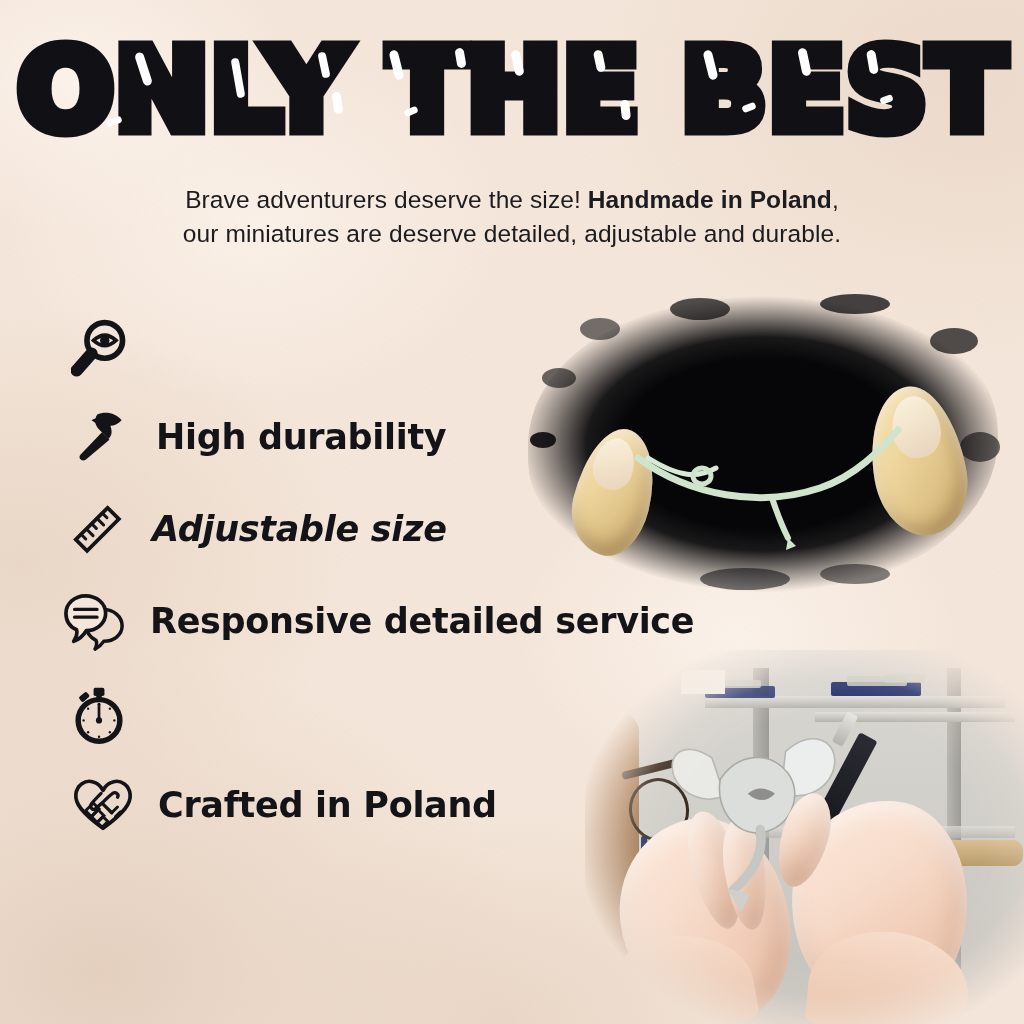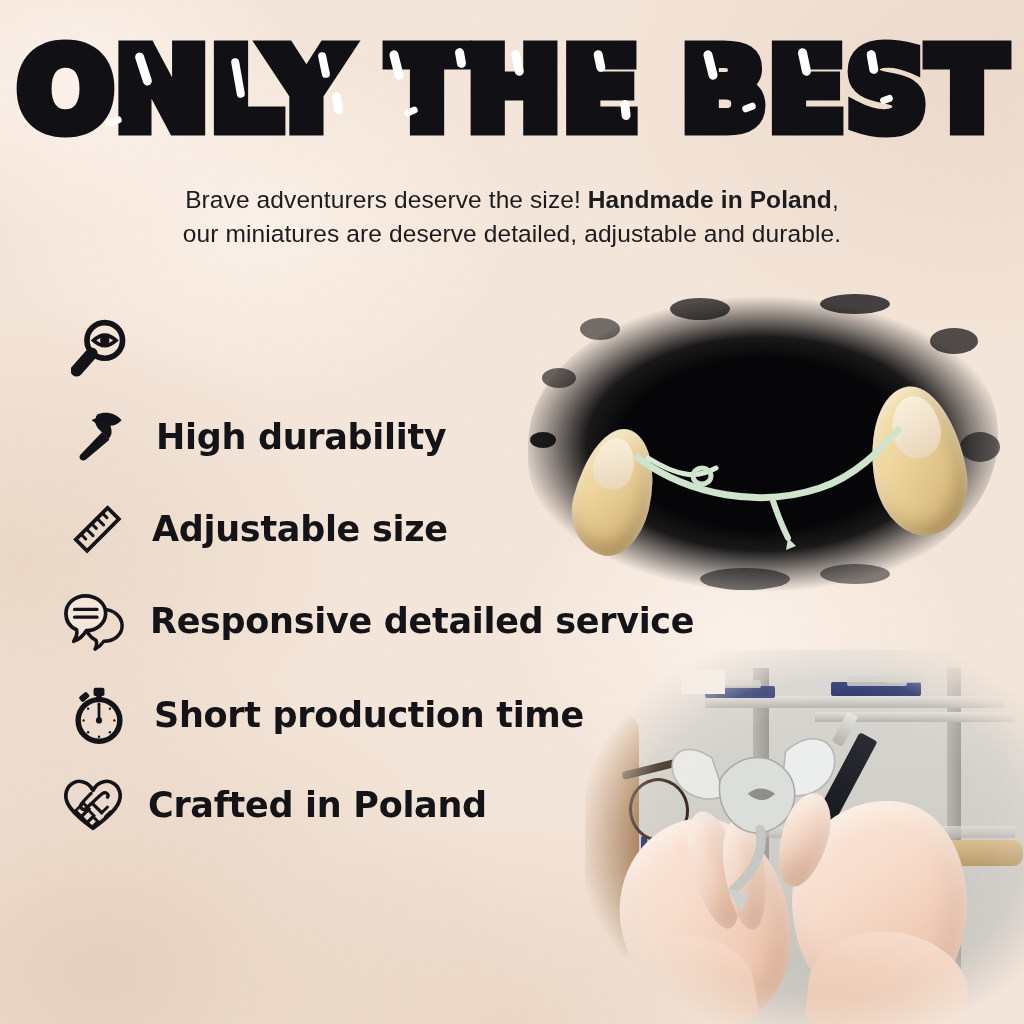--- a/index.html
+++ b/index.html
@@ -254,21 +254,21 @@
         <svg viewBox="0 0 64 64" width="60" height="60">
           <path d="M28 8 C 36 4, 48 6, 54 14 C 50 18, 46 20, 42 20 C 44 26, 44 30, 40 34
                    L 30 24 C 26 20, 24 14, 28 8 Z" fill="#141317"></path>
           <path d="M33 27 L 41 35 L 16 56 C 12 59, 7 55, 10 51 Z" fill="#141317"></path>
           <path d="M22 14 C 28 10, 34 12, 38 17 L 32 23 C 28 18, 25 16, 22 14 Z" fill="#141317"></path>
         </svg>
       </span>
       <span class="flabel">High durability</span>
     </div>
 
-    <div class="frow" style="left:6px;top:196px;">
+    <div class="frow" style="left:6px;top:196px;font-style:italic;">
       <span class="ficon">
         <svg viewBox="0 0 64 64" width="60" height="60">
           <g transform="rotate(-45 32 32)">
             <rect x="8" y="24" width="48" height="17" fill="none" stroke="#141317" stroke-width="4"></rect>
             <path d="M16 24 v7 M24 24 v10 M32 24 v7 M40 24 v10 M48 24 v7" stroke="#141317" stroke-width="3.2" stroke-linecap="round"></path>
           </g>
         </svg>
       </span>
       <span class="flabel">Adjustable size</span>
     </div>
@@ -302,24 +302,23 @@
               <circle cx="44" cy="25" r="1.3"></circle>
             <circle cx="49" cy="38" r="1.3"></circle>
               <circle cx="44" cy="51" r="1.3"></circle>
             <circle cx="32" cy="56" r="1.3"></circle>
               <circle cx="20" cy="51" r="1.3"></circle>
             <circle cx="15" cy="38" r="1.3"></circle>
               <circle cx="20" cy="25" r="1.3"></circle>
           </g>
         </svg>
       </span>
-      <span class="flabel">Short production time</span>
-    </div>
-
-    <div class="frow" style="left:2px;top:472px;justify-content:center;">
+    </div>
+
+    <div class="frow" style="left:12px;top:472px;justify-content:center;">
       <span class="ficon">
         <svg viewBox="0 0 64 64" width="62" height="62">
           <path d="M32 56 C 10 40, 3 30, 4 21 C 5 11, 14 6, 21 8 C 26 9, 30 13, 32 17
                    C 34 13, 38 9, 43 8 C 50 6, 59 11, 60 21 C 61 30, 54 40, 32 56 Z" fill="none" stroke="#141317" stroke-width="3.8" stroke-linejoin="round"></path>
           <path d="M30 20 C 26 24, 22 28, 20 31 C 18 34, 21 38, 24 36 L 31 30
                    C 34 33, 38 37, 41 40" fill="none" stroke="#141317" stroke-width="3.4" stroke-linejoin="round" stroke-linecap="round"></path>
           <path d="M31 30 C 35 26, 39 22, 42 20 C 45 18, 49 21, 47 24" fill="none" stroke="#141317" stroke-width="3.4" stroke-linecap="round"></path>
           <path d="M14 38 L 22 30 L 28 36 L 20 44 Z" fill="none" stroke="#141317" stroke-width="3"></path>
           <path d="M20 44 L 27 37 L 33 43 L 26 50 Z" fill="none" stroke="#141317" stroke-width="3"></path>
           <path d="M26 50 L 32 44 L 37 49 L 31 55 Z" fill="none" stroke="#141317" stroke-width="3"></path>

